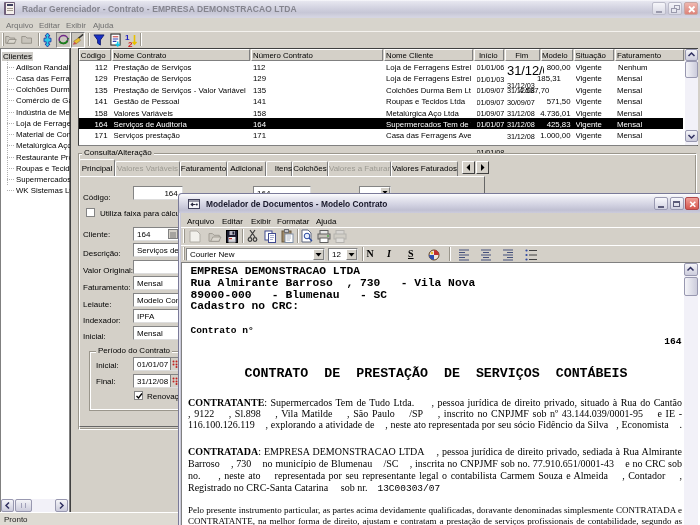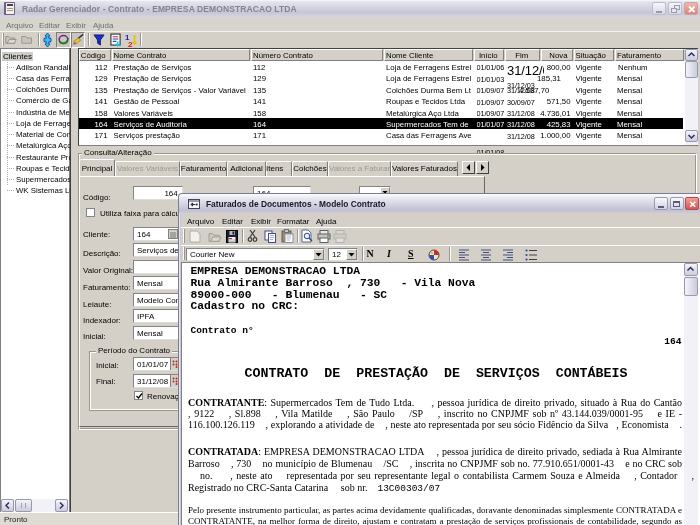--- a/index.html
+++ b/index.html
@@ -133,21 +133,21 @@
 <div class="cell" style="left:113.5px;top:51px;width:135.5px">Nome Contrato</div>
 <div class="a" style="left:251px;top:49px;width:132.0px;height:11.5px;border-right:1px solid #808080;border-bottom:1px solid #808080;border-top:1px solid #fff;border-left:1px solid #fff;background:#d4d0c8"></div>
 <div class="cell" style="left:253.0px;top:51px;width:129.0px">Número Contrato</div>
 <div class="a" style="left:384px;top:49px;width:89.0px;height:11.5px;border-right:1px solid #808080;border-bottom:1px solid #808080;border-top:1px solid #fff;border-left:1px solid #fff;background:#d4d0c8"></div>
 <div class="cell" style="left:386.0px;top:51px;width:86.0px">Nome Cliente</div>
 <div class="a" style="left:474px;top:49px;width:29.5px;height:11.5px;border-right:1px solid #808080;border-bottom:1px solid #808080;border-top:1px solid #fff;border-left:1px solid #fff;background:#d4d0c8"></div>
 <div class="cell" style="left:475.0px;top:51px;width:26.5px;text-align:center">Início</div>
 <div class="a" style="left:504.5px;top:49px;width:35.5px;height:11.5px;border-right:1px solid #808080;border-bottom:1px solid #808080;border-top:1px solid #fff;border-left:1px solid #fff;background:#d4d0c8"></div>
 <div class="cell" style="left:505.5px;top:51px;width:32.5px;text-align:center">Fim</div>
 <div class="a" style="left:541px;top:49px;width:31.5px;height:11.5px;border-right:1px solid #808080;border-bottom:1px solid #808080;border-top:1px solid #fff;border-left:1px solid #fff;background:#d4d0c8"></div>
-<div class="cell" style="left:542.0px;top:51px;width:25.5px;text-align:right">Nova</div>
+<div class="cell" style="left:542.0px;top:51px;width:25.5px;text-align:right">Modelo</div>
 <div class="a" style="left:573.5px;top:49px;width:40.5px;height:11.5px;border-right:1px solid #808080;border-bottom:1px solid #808080;border-top:1px solid #fff;border-left:1px solid #fff;background:#d4d0c8"></div>
 <div class="cell" style="left:575.5px;top:51px;width:37.5px">Situação</div>
 <div class="a" style="left:615px;top:49px;width:68.5px;height:11.5px;border-right:1px solid #808080;border-bottom:1px solid #808080;border-top:1px solid #fff;border-left:1px solid #fff;background:#d4d0c8"></div>
 <div class="cell" style="left:617.0px;top:51px;width:65.5px">Faturamento</div>
 <div class="cell" style="left:78.0px;top:63.0px;width:29.5px;text-align:right;color:#000;">112</div>
 <div class="cell" style="left:113.5px;top:63.0px;width:134.5px;color:#000;">Prestação de Serviços</div>
 <div class="cell" style="left:253.0px;top:63.0px;width:128.0px;color:#000;">112</div>
 <div class="cell" style="left:386.0px;top:63.0px;width:85.0px;color:#000;">Loja de Ferragens Estrela</div>
 <div class="cell" style="left:476.5px;top:63.3px;width:30.5px;font-size:7.3px;letter-spacing:-.1px;color:#000;">01/01/06</div>
 <div class="cell" style="left:507.0px;top:63.3px;width:36.5px;font-size:13px;letter-spacing:-.1px;color:#000;">31/12/06</div>
@@ -228,21 +228,21 @@
 <div class="a" style="left:82px;top:148px;background:#d4d0c8;padding:0 2px;font-size:8px">Consulta/Alteração</div>
 <div class="a" style="left:79px;top:158.5px;width:36px;height:17.5px;background:#d4d0c8;border:1px solid #fff;border-right:1px solid #7a7a7a;border-bottom:none;border-radius:2px 2px 0 0;z-index:3"></div>
 <div class="a" style="left:79px;top:164px;width:36px;text-align:center;font-size:8px;color:#000;z-index:4">Principal</div>
 <div class="a" style="left:115px;top:160.5px;width:65px;height:15.5px;background:#d4d0c8;border:1px solid #fff;border-right:1px solid #7a7a7a;border-bottom:none;border-radius:2px 2px 0 0"></div>
 <div class="a" style="left:115px;top:164.3px;width:65px;text-align:center;font-size:8px;color:#9c9a92">Valores Variáveis</div>
 <div class="a" style="left:180px;top:160.5px;width:47px;height:15.5px;background:#d4d0c8;border:1px solid #fff;border-right:1px solid #7a7a7a;border-bottom:none;border-radius:2px 2px 0 0"></div>
 <div class="a" style="left:180px;top:164.3px;width:47px;text-align:center;font-size:8px;color:#000">Faturamento</div>
 <div class="a" style="left:227px;top:160.5px;width:39px;height:15.5px;background:#d4d0c8;border:1px solid #fff;border-right:1px solid #7a7a7a;border-bottom:none;border-radius:2px 2px 0 0"></div>
 <div class="a" style="left:227px;top:164.3px;width:39px;text-align:center;font-size:8px;color:#000">Adicional</div>
 <div class="a" style="left:266px;top:160.5px;width:26px;height:15.5px;background:#d4d0c8;border:1px solid #fff;border-right:1px solid #7a7a7a;border-bottom:none;border-radius:2px 2px 0 0"></div>
-<div class="a" style="left:266px;top:164.3px;width:26px;text-align:left;font-size:8px;color:#000">Itens</div>
+<div class="a" style="left:266px;top:164.3px;width:26px;text-align:right;font-size:8px;color:#000">Itens</div>
 <div class="a" style="left:292px;top:160.5px;width:36px;height:15.5px;background:#d4d0c8;border:1px solid #fff;border-right:1px solid #7a7a7a;border-bottom:none;border-radius:2px 2px 0 0"></div>
 <div class="a" style="left:292px;top:164.3px;width:36px;text-align:center;font-size:8px;color:#000">Colchões</div>
 <div class="a" style="left:328px;top:160.5px;width:63px;height:15.5px;background:#d4d0c8;border:1px solid #fff;border-right:1px solid #7a7a7a;border-bottom:none;border-radius:2px 2px 0 0"></div>
 <div class="a" style="left:328px;top:164.3px;width:63px;text-align:center;font-size:8px;color:#9c9a92">Valores a Faturar</div>
 <div class="a" style="left:391px;top:160.5px;width:67px;height:15.5px;background:#d4d0c8;border:1px solid #fff;border-right:1px solid #7a7a7a;border-bottom:none;border-radius:2px 2px 0 0"></div>
 <div class="a" style="left:391px;top:164.3px;width:67px;text-align:center;font-size:8px;color:#000">Valores Faturados</div>
 
 <div class="a" style="left:462px;top:161px;width:13px;height:13px;background:#d4d0c8;border:1px solid #fff;border-right-color:#404040;border-bottom-color:#404040"></div>
 <svg class="a" style="left:462px;top:161px" width="13" height="13" viewBox="0 0 13 13">
     <path d="M8 3 L4.5 6.5 L8 10 Z" fill="#000"></path>
@@ -321,21 +321,21 @@
 <div class="a" style="left:178px;top:193px;width:522px;height:332px;background:#c8c8d8;border:1px solid #7a7a99;border-bottom:none;border-right:none;border-radius:4px 0 0 0;box-shadow:inset 1px 1px 0 #e8e8f2;z-index:10"></div>
 <div class="a" style="left:181px;top:213px;width:519px;height:312px;background:#d4d0c8;z-index:11"></div>
 <div class="a" style="left:179px;top:194px;width:521px;height:19px;background:linear-gradient(#fdfdfe 0%,#eaeaf2 20%,#d0d0e0 60%,#c0c0d2 85%,#ccccdc 100%);border-radius:4px 0 0 0;z-index:11"></div>
 
 <svg class="a" style="left:188px;top:197.5px;z-index:12" width="12" height="12" viewBox="0 0 12 12">
  <rect x="0.5" y="1.5" width="11" height="9" fill="#f6f6fa" stroke="#42425c"></rect>
  <path d="M1 3 H11" stroke="#42425c" stroke-width="1"></path>
  <path d="M7.5 6.5 H3.5 M5 5 L3.2 6.5 L5 8" stroke="#2a2a40" stroke-width="1.1" fill="none"></path>
  <circle cx="8.8" cy="6.6" r="1" fill="#2a2a40"></circle>
 </svg>
-<div class="a" style="left:206px;top:198.5px;font-size:8.4px;font-weight:bold;color:#18182a;z-index:12">Faturados de Documentos - Modelo Contrato</div>
+<div class="a" style="left:206px;top:198.5px;font-size:8.4px;font-weight:bold;color:#18182a;z-index:12">Modelador de Documentos - Modelo Contrato</div>
 
 <div class="a" style="left:654px;top:197px;width:14px;height:13px;border-radius:2px;border:1px solid #9a9ab2;background:linear-gradient(#f8f8fc,#d2d2e2);z-index:12">
     <div class="a" style="left:3px;top:8px;width:6px;height:2px;background:#5c5c7a"></div>
   </div>
 <div class="a" style="left:669.5px;top:197px;width:14px;height:13px;border-radius:2px;border:1px solid #9a9ab2;background:linear-gradient(#f8f8fc,#d2d2e2);z-index:12">
  <div class="a" style="left:2.5px;top:2.5px;width:7px;height:6px;border:1px solid #5c5c7a;border-top-width:2px"></div>
 </div>
 <div class="a" style="left:685px;top:197px;width:14px;height:13px;border-radius:2px;border:1px solid #b0484a;background:linear-gradient(#f0a098,#d6564e);z-index:12">
  <svg width="14" height="13" viewBox="0 0 14 13">
       <path d="M4.2 3.7 L9.3 8.8 M9.3 3.7 L4.2 8.8" stroke="#fff" stroke-width="1.6"></path>
@@ -460,16 +460,16 @@
 <div class="a" style="left:190.5px;top:288.6px;font-family:'Liberation Mono',monospace;font-weight:bold;font-size:11.3px;white-space:pre;z-index:12">89000-000   - Blumenau   - SC</div>
 <div class="a" style="left:190.5px;top:300.4px;font-family:'Liberation Mono',monospace;font-weight:bold;font-size:11.3px;white-space:pre;z-index:12">Cadastro no CRC:</div>
 <div class="a" style="left:190.5px;top:325px;width:491px;text-align:left;font-family:'Liberation Mono',monospace;font-weight:bold;font-size:11.3px;white-space:pre;z-index:12;font-size:9.6px">Contrato n°</div>
 <div class="a" style="left:190.5px;top:336.2px;width:491px;text-align:right;font-family:'Liberation Mono',monospace;font-weight:bold;font-size:11.3px;white-space:pre;z-index:12;font-size:9.6px">164</div>
 <div class="a" style="left:190.5px;top:366px;width:491px;text-align:center;font-family:'Liberation Mono',monospace;font-weight:bold;font-size:13.3px;white-space:pre;z-index:12">CONTRATO  DE  PRESTAÇÃO  DE  SERVIÇOS  CONTÁBEIS</div>
 <div class="a" style="top:396.5px;font-family:'Liberation Serif',serif;font-size:10px;width:494px;left:188px;z-index:12;text-align:justify;text-align-last:justify;word-spacing:.2px"><b>CONTRATANTE</b>: Supermercados Tem de Tudo Ltda.&nbsp;&nbsp;&nbsp;&nbsp; , pessoa jurídica de direito privado, situado à Rua do Cantão</div>
 <div class="a" style="top:407.8px;font-family:'Liberation Serif',serif;font-size:10px;width:494px;left:188px;z-index:12;text-align:justify;text-align-last:justify;word-spacing:.2px">, 9122&nbsp;&nbsp;&nbsp; , Sl.898&nbsp;&nbsp;&nbsp; , Vila Matilde&nbsp;&nbsp;&nbsp; , São Paulo&nbsp;&nbsp;&nbsp; /SP&nbsp;&nbsp;&nbsp; , inscrito no CNPJMF sob nº 43.144.039/0001-95&nbsp;&nbsp;&nbsp; e IE -</div>
 <div class="a" style="top:419.1px;font-family:'Liberation Serif',serif;font-size:10px;width:494px;left:188px;z-index:12;text-align:justify;text-align-last:justify;word-spacing:.2px">116.100.126.119&nbsp;&nbsp;&nbsp; , explorando a atividade de&nbsp;&nbsp;&nbsp; , neste ato representada por seu sócio Fidêncio da Silva&nbsp;&nbsp; , Economista&nbsp;&nbsp;&nbsp; .</div>
 <div class="a" style="top:445.5px;font-family:'Liberation Serif',serif;font-size:10px;width:494px;left:188px;z-index:12;text-align:justify;text-align-last:justify;word-spacing:.2px"><b>CONTRATADA</b>: EMPRESA DEMONSTRACAO LTDA&nbsp;&nbsp;&nbsp; , pessoa jurídica de direito privado, sediada à Rua Almirante</div>
 <div class="a" style="top:457.8px;font-family:'Liberation Serif',serif;font-size:10px;width:494px;left:188px;z-index:12;text-align:justify;text-align-last:justify;word-spacing:.2px">Barroso&nbsp;&nbsp;&nbsp; , 730&nbsp;&nbsp;&nbsp; no município de Blumenau&nbsp;&nbsp;&nbsp; /SC&nbsp;&nbsp;&nbsp; , inscrita no CNPJMF sob no. 77.910.651/0001-43&nbsp;&nbsp;&nbsp; e no CRC sob</div>
-<div class="a" style="top:470.1px;font-family:'Liberation Serif',serif;font-size:10px;width:494px;left:200px;z-index:12;text-align:justify;text-align-last:justify;word-spacing:.2px">no.&nbsp;&nbsp;&nbsp;&nbsp; , neste ato&nbsp;&nbsp;&nbsp; representada por seu representante legal o contabilista Carmem Souza e Almeida&nbsp;&nbsp;&nbsp; , Contador&nbsp;&nbsp;&nbsp; ,</div>
+<div class="a" style="top:470.1px;font-family:'Liberation Serif',serif;font-size:10px;width:494px;left:188px;z-index:12;text-align:justify;text-align-last:justify;word-spacing:.2px">no.&nbsp;&nbsp;&nbsp;&nbsp; , neste ato&nbsp;&nbsp;&nbsp; representada por seu representante legal o contabilista Carmem Souza e Almeida&nbsp;&nbsp;&nbsp; , Contador&nbsp;&nbsp;&nbsp; ,</div>
 <div class="a" style="top:482.4px;font-family:'Liberation Serif',serif;font-size:10px;width:494px;left:188px;z-index:12;white-space:nowrap">Registrado no CRC-Santa Catarina&nbsp;&nbsp;&nbsp;&nbsp; sob nr.&nbsp;&nbsp;&nbsp; <span style="font-family:'Liberation Mono',monospace;font-size:9.5px">13C00303/07</span></div>
 <div class="a" style="top:504.8px;font-family:'Liberation Serif',serif;font-size:9px;width:494px;left:188px;z-index:12;text-align:justify;text-align-last:justify">Pelo presente instrumento particular, as partes acima devidamente qualificadas, doravante denominadas simplesmente CONTRATADA e</div>
 <div class="a" style="top:515.8px;font-family:'Liberation Serif',serif;font-size:9px;width:494px;left:188px;z-index:12;text-align:justify;text-align-last:justify">CONTRATANTE, na melhor forma de direito, ajustam e contratam a prestação de serviços profissionais de contabilidade, segundo as</div>
 
 </body></html>

